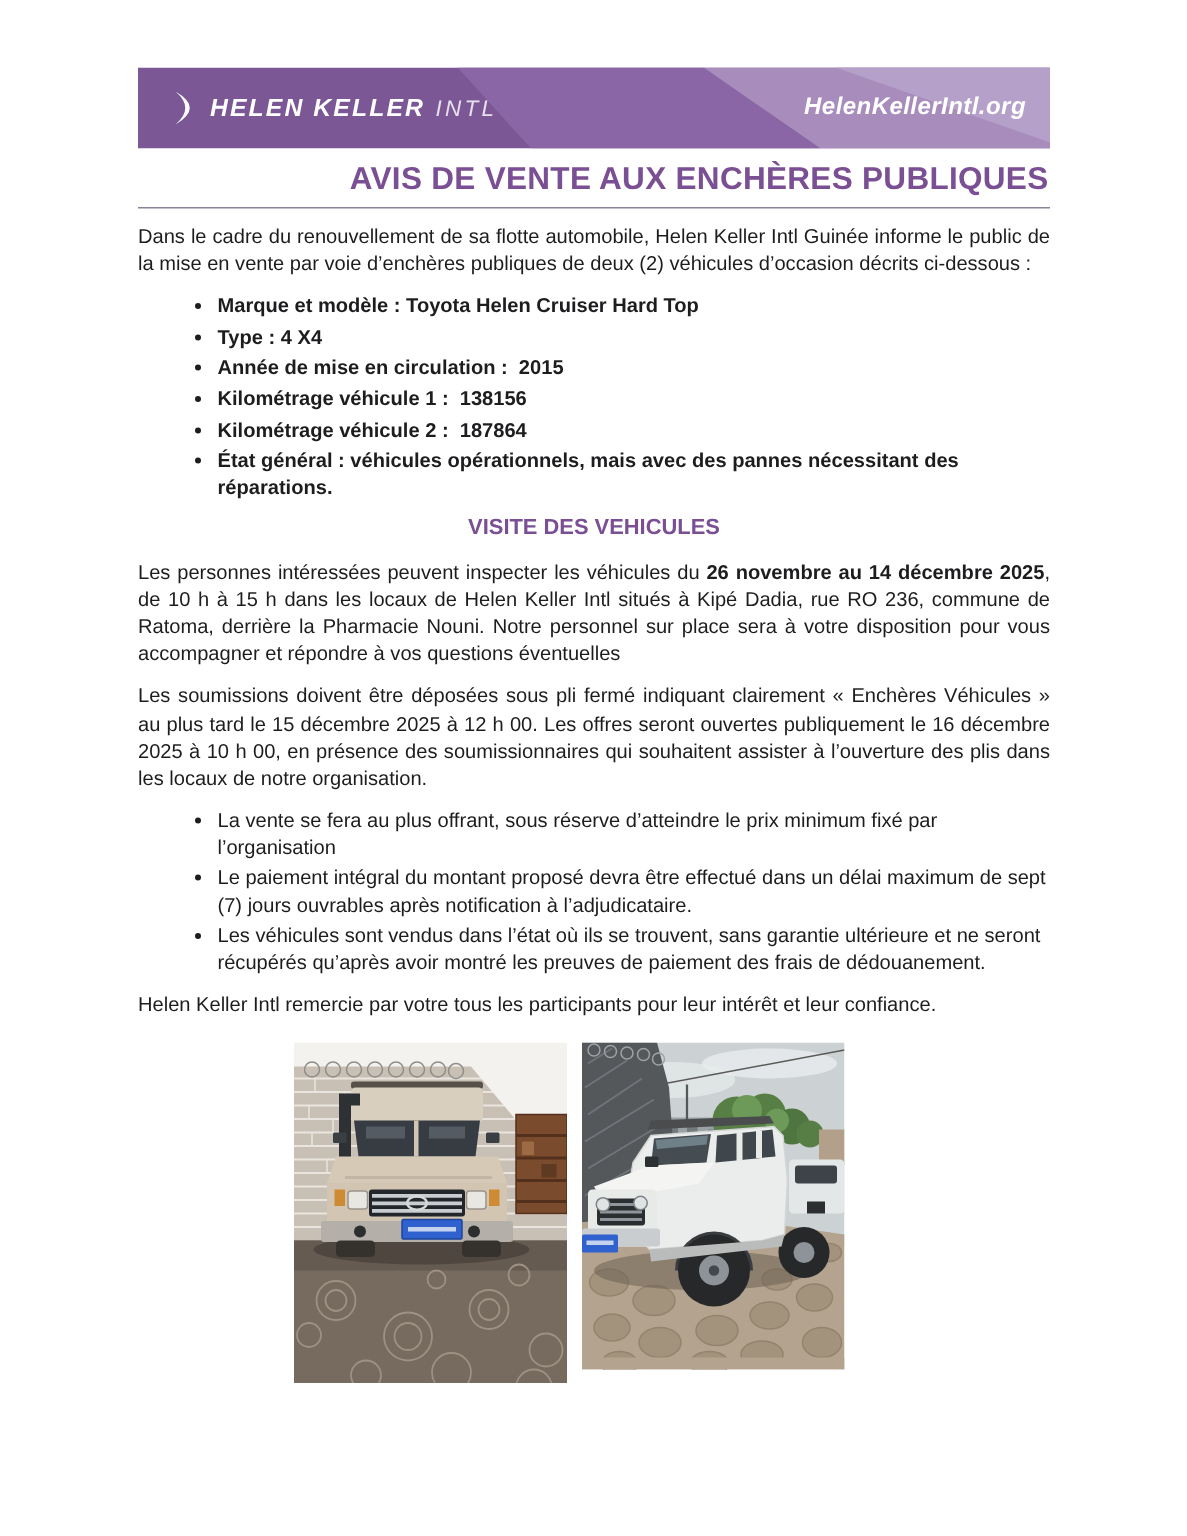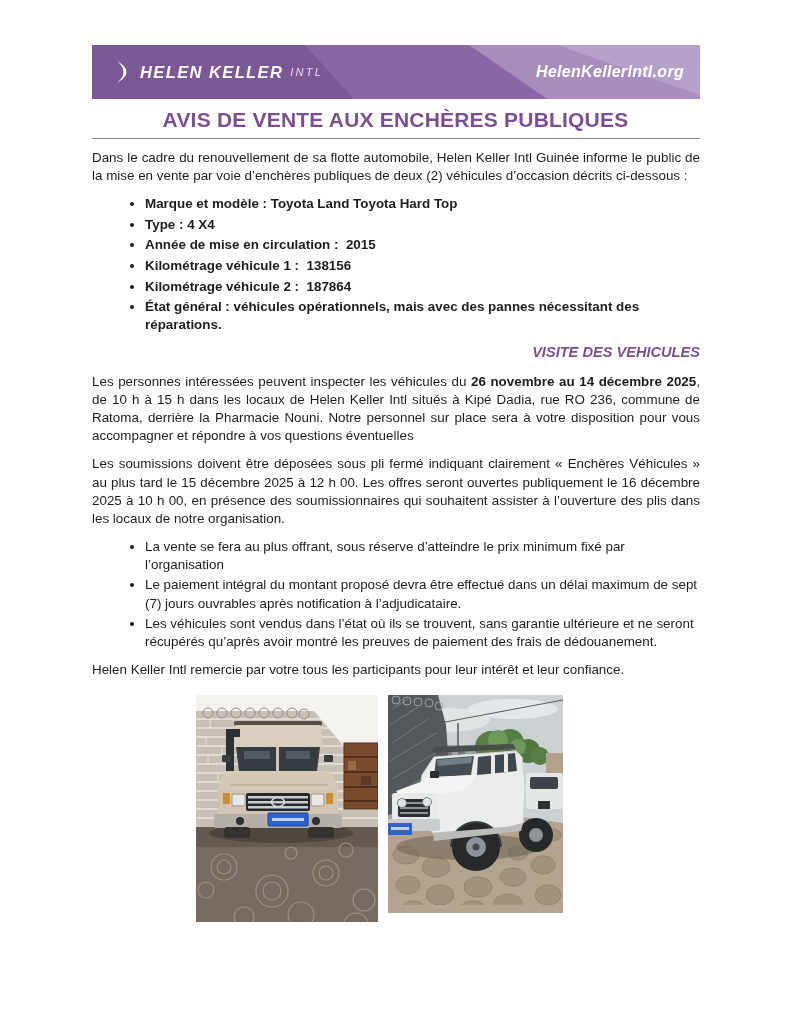--- a/index.html
+++ b/index.html
@@ -12,30 +12,30 @@
     width:791px;height:1024px;background:#ffffff;position:relative;
     font-family:"Liberation Sans","DejaVu Sans",sans-serif;color:var(--ink);
     overflow:hidden;
   }
   
   .banner{margin:45px 91px 0 92px;height:54px;position:relative;color:#fff;}
   .banner .bg{position:absolute;inset:0;width:100%;height:100%;display:block;}
   .banner .row{position:relative;height:100%;display:flex;align-items:center;padding:0 16px 0 24px;box-sizing:border-box;font-style:italic;}
   .logo-mark{display:flex;align-items:center;}
   .logo-name{font-size:16.5px;font-weight:bold;letter-spacing:1.4px;margin-left:9px;white-space:nowrap;}
-  .logo-suffix{font-size:11px;font-weight:normal;letter-spacing:2.2px;margin-left:7px;opacity:.82;}
+  .logo-suffix{font-size:15px;font-weight:normal;letter-spacing:2.2px;margin-left:7px;opacity:.82;}
   .website{margin-left:auto;font-size:16px;font-weight:bold;letter-spacing:.3px;}
   
-  .doc-title{margin:9px 92px 0;text-align:center;color:var(--accent);
+  .doc-title{margin:9px 92px 0;text-align:right;color:var(--accent);
     font-size:21px;font-weight:bold;letter-spacing:.2px;}
   .title-rule{margin:6px 91px 0 92px;border:none;border-top:1.5px solid #8b8298;height:0;}
   
   .content{margin:0 91px 0 92px;font-size:13.4px;line-height:1.35;text-align:justify;}
   .content p{margin:10px 0;}
-  .section-h{color:var(--accent);font-size:14.6px;font-weight:bold;margin:4px 0 5px;text-align:right;font-style:italic;}
+  .section-h{color:var(--accent);font-size:14.6px;font-weight:bold;margin:4px 0 5px;text-align:center;}
   ul{margin:7px 0 9px;padding-left:53px;}
   li{margin:2.5px 0;text-align:left;}
   li span{white-space:pre-wrap;}
   .specs li{font-weight:bold;}
   a.email{color:var(--link);text-decoration:underline;}
   
   .photos{display:flex;align-items:flex-start;gap:10px;margin:16px 0 0 104px;}
   .photo{display:block;}
   .photo svg{display:block;}
 </style>
@@ -62,21 +62,21 @@
 </header>
 
 <h1 class="doc-title">AVIS DE VENTE AUX ENCHÈRES PUBLIQUES</h1>
 <hr class="title-rule">
 
 <main class="content">
 
   <p>Dans le cadre du renouvellement de sa flotte automobile, Helen Keller Intl Guinée informe le public de la mise en vente par voie d’enchères publiques de deux (2) véhicules d’occasion décrits ci-dessous :</p>
 
   <ul class="specs">
-    <li><span>Marque et modèle : Toyota Land Toyota Hard Top</span></li>
+    <li><span>Marque et modèle : Toyota Helen Cruiser Hard Top</span></li>
     <li><span>Type : 4 X4</span></li>
     <li><span>Année de mise en circulation :  2015</span></li>
     <li><span>Kilométrage véhicule 1 :  138156</span></li>
     <li><span>Kilométrage véhicule 2 :  187864</span></li>
     <li><span>État général : véhicules opérationnels, mais avec des pannes nécessitant des réparations.</span></li>
   </ul>
 
   <h2 class="section-h">VISITE DES VEHICULES</h2>
   <p><span>Les personnes intéressées peuvent inspecter les véhicules du </span><strong>26 novembre au 14 décembre 2025</strong><span>, de 10 h à 15 h dans les locaux de Helen Keller Intl situés à Kipé Dadia, rue RO 236, commune de Ratoma, derrière la Pharmacie Nouni. Notre personnel sur place sera à votre disposition pour vous accompagner et répondre à vos questions éventuelles</span></p>
 

